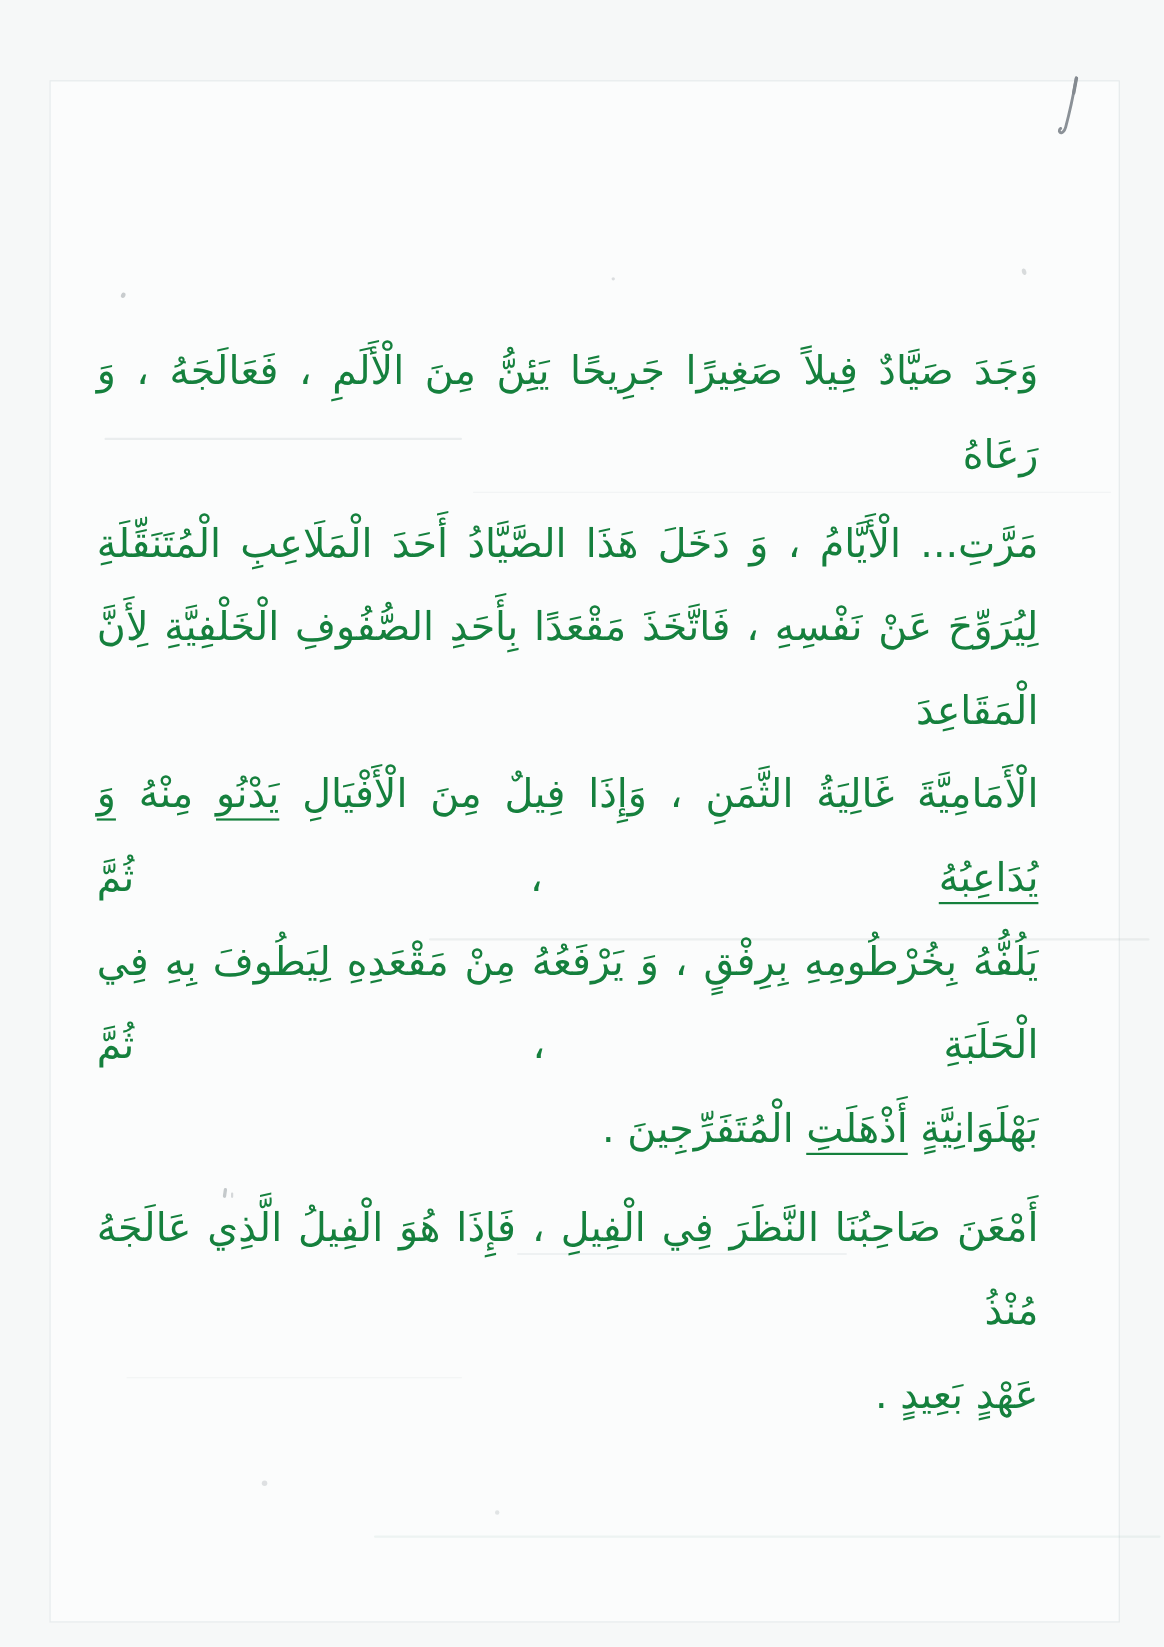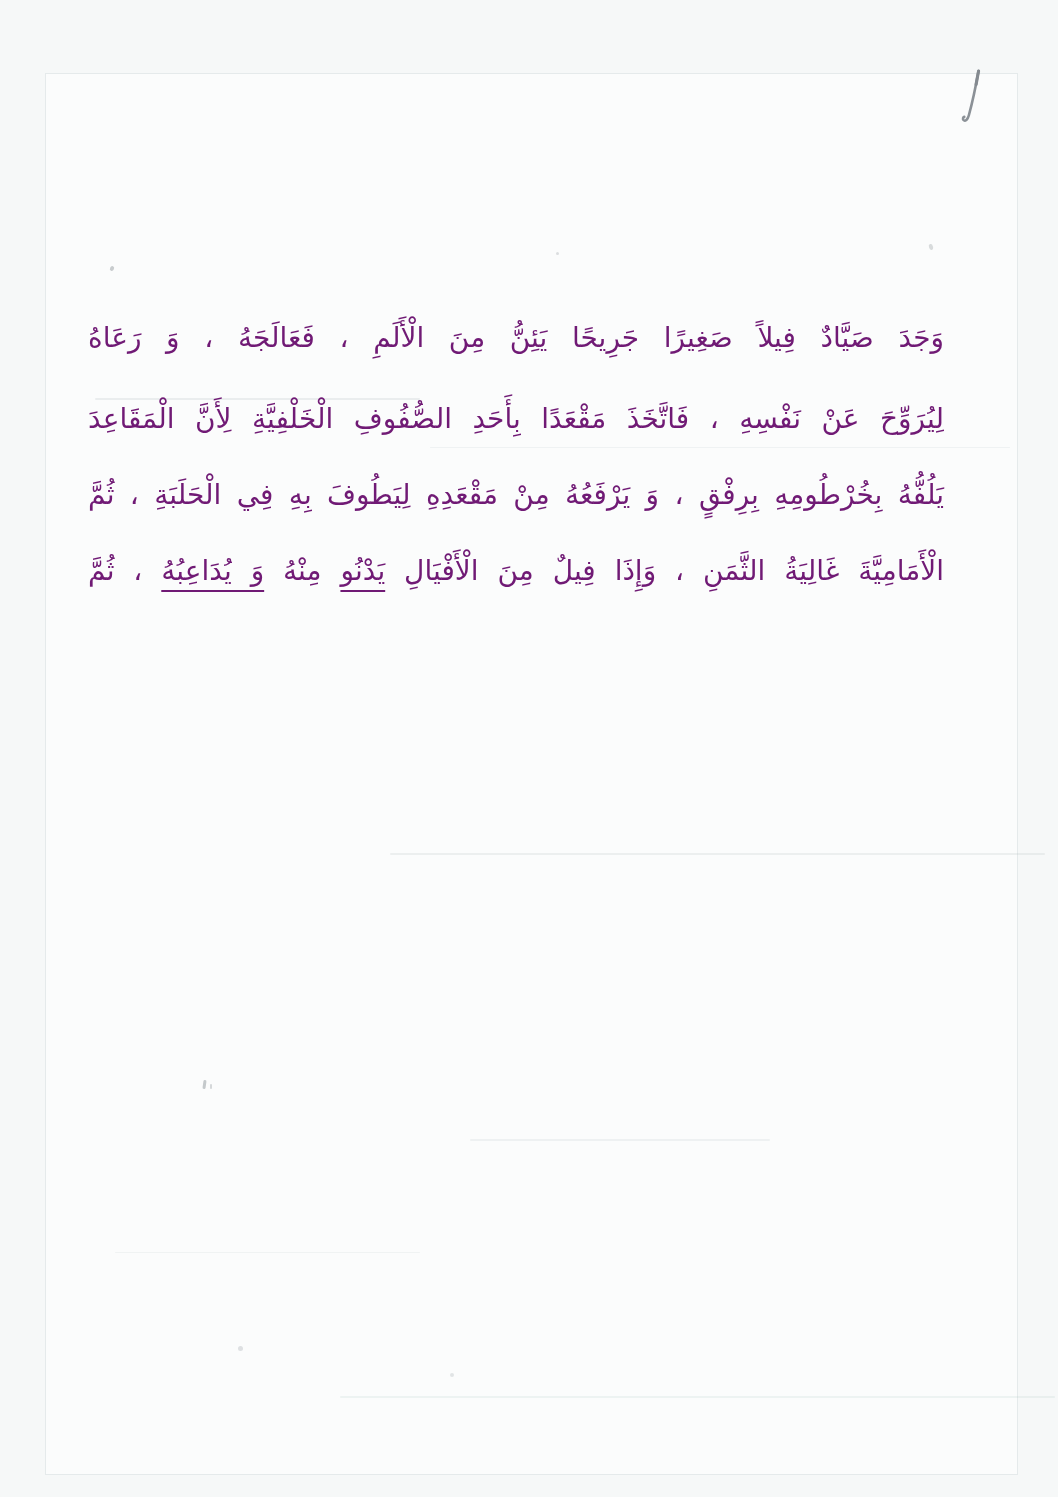--- a/index.html
+++ b/index.html
@@ -12,22 +12,22 @@
   }
   .canvas{position:absolute;left:0;top:0;width:1058px;height:1497px;}
   .paper{
     position:absolute;left:46px;top:74px;width:971px;height:1400px;
     background:#fbfcfc;
     box-shadow:0 0 0 1px rgba(185,196,201,0.28);
   }
   .text-block{
     position:absolute;left:88px;top:300px;width:856px;
     direction:rtl;
-    color:#701a75;
-    font-size:28px;
+    color:#15803d;
+    font-size:36px;
     letter-spacing:0;
   }
   .paragraph{margin:0;}
   .paragraph:nth-child(1){margin-bottom:5px;}
   .paragraph:nth-child(2){margin-bottom:14px;}
   .line{
     line-height:76px;
     text-align:justify;
     text-align-last:justify;
   }
@@ -78,18 +78,24 @@
   <div class="speck sp4"></div>
   <div class="speck sp5"></div>
   <div class="speck sp6"></div>
   <div class="speck sp7"></div>
 
   <div class="text-block" lang="ar" dir="rtl">
       <div class="paragraph">
         <div class="line"><span>وَجَدَ صَيَّادٌ فِيلاً صَغِيرًا جَرِيحًا يَئِنُّ مِنَ الْأَلَمِ ، فَعَالَجَهُ ، وَ رَعَاهُ</span></div>
       </div>
       <div class="paragraph">
+        <div class="line"><span>مَرَّتِ... الْأَيَّامُ ، وَ دَخَلَ هَذَا الصَّيَّادُ أَحَدَ الْمَلَاعِبِ الْمُتَنَقِّلَةِ</span></div>
         <div class="line"><span>لِيُرَوِّحَ عَنْ نَفْسِهِ ، فَاتَّخَذَ مَقْعَدًا بِأَحَدِ الصُّفُوفِ الْخَلْفِيَّةِ لِأَنَّ الْمَقَاعِدَ</span></div>
+        <div class="line"><span>الْأَمَامِيَّةَ غَالِيَةُ الثَّمَنِ ، وَإِذَا فِيلٌ مِنَ الْأَفْيَالِ </span><span class="u">يَدْنُو</span><span> مِنْهُ </span><span class="u">وَ يُدَاعِبُهُ</span><span> ، ثُمَّ</span></div>
         <div class="line"><span>يَلُفُّهُ بِخُرْطُومِهِ بِرِفْقٍ ، وَ يَرْفَعُهُ مِنْ مَقْعَدِهِ لِيَطُوفَ بِهِ فِي الْحَلَبَةِ ، ثُمَّ</span></div>
-        <div class="line"><span>الْأَمَامِيَّةَ غَالِيَةُ الثَّمَنِ ، وَإِذَا فِيلٌ مِنَ الْأَفْيَالِ </span><span class="u">يَدْنُو</span><span> مِنْهُ </span><span class="u">وَ يُدَاعِبُهُ</span><span> ، ثُمَّ</span></div>
+        <div class="line last"><span>بَهْلَوَانِيَّةٍ </span><span class="u">أَذْهَلَتِ</span><span> الْمُتَفَرِّجِينَ .</span></div>
+      </div>
+      <div class="paragraph">
+        <div class="line"><span>أَمْعَنَ صَاحِبُنَا النَّظَرَ فِي الْفِيلِ ، فَإِذَا هُوَ الْفِيلُ الَّذِي عَالَجَهُ مُنْذُ</span></div>
+        <div class="line last"><span>عَهْدٍ بَعِيدٍ .</span></div>
       </div>
     </div>
 </div>
 
 </body></html>

